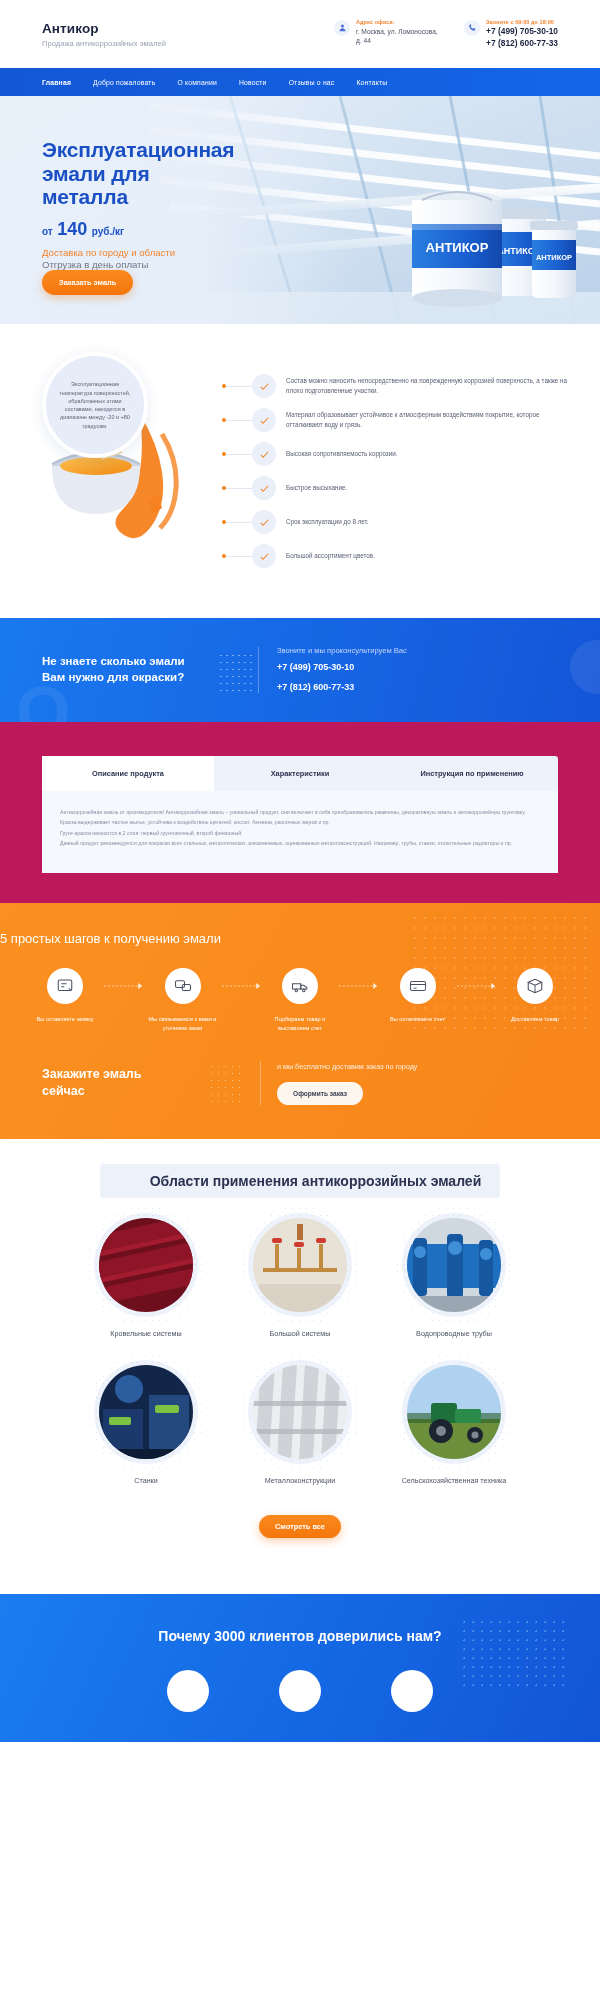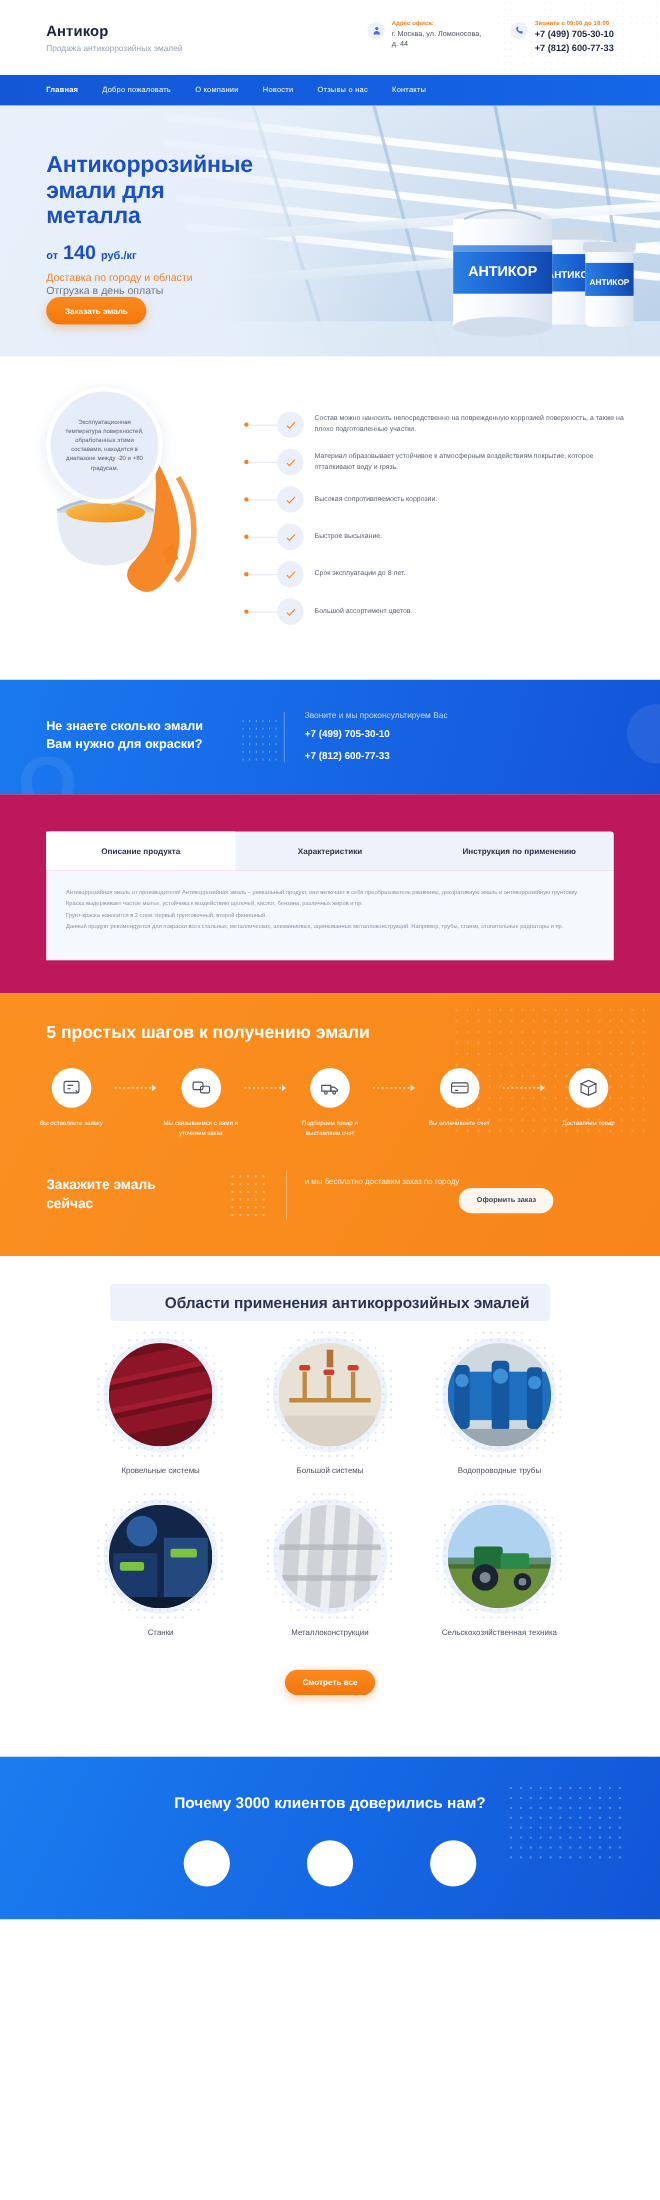--- a/index.html
+++ b/index.html
@@ -139,38 +139,38 @@
   .tab-body p { font-size: 5.2px; line-height: 2.0; color: #8a90a3; }
 
   
   .steps {
     position: relative; overflow: hidden;
     background: linear-gradient(120deg,#fb9021 0%, #f98a1c 55%, #f8851a 100%);
     padding: 28px 0 0 0;
   }
   .steps .wm { position: absolute; right: 10px; top: 10px; width: 180px; height: 120px;
     background-image: radial-gradient(rgba(255,255,255,.18) 1px, transparent 1px); background-size: 10px 10px; }
-  .steps h2 { padding-left: 42px; font-size: 16px; font-weight: 700; color: #fff; }
+  .steps h2 { font-size: 13px; font-weight: 400; color: #fff; }
   .steps-row { display: flex; align-items: flex-start; padding: 22px 26px 0 26px; }
   .step { width: 78px; display: flex; flex-direction: column; align-items: center; text-align: center; }
   .step-circle {
     width: 36px; height: 36px; border-radius: 50%; background: #fff;
     display: flex; align-items: center; justify-content: center;
   }
   .step-circle svg { width: 18px; height: 18px; stroke: #4a4f63; fill: none; stroke-width: 1.4; }
   .step-label { margin-top: 11px; font-size: 5.6px; line-height: 1.65; color: #fff; padding: 0 3px; }
   .step-arrow { flex: 1; height: 36px; display: flex; align-items: center; justify-content: center; }
   .step-arrow svg { width: 100%; height: 8px; }
 
   .order-now { display: flex; align-items: center; padding: 28px 42px 34px 42px; position: relative; }
   .on-title { font-size: 12.5px; font-weight: 800; color: #fff; line-height: 1.35; width: 150px; }
   .on-dots { width: 36px; height: 40px; margin-left: 16px;
     background-image: radial-gradient(rgba(255,255,255,.5) .8px, transparent .8px); background-size: 7px 7px; }
   .on-div { width: 1px; height: 44px; background: rgba(255,255,255,.35); margin: 0 16px; }
-  .on-right { display: flex; flex-direction: row; }
+  .on-right { display: flex; flex-direction: column; }
   .on-note { font-size: 7.2px; color: rgba(255,255,255,.85); }
   .btn-white {
     margin-top: 11px; align-self: flex-start; background: #fdf6ef; color: #3b4256;
     font-size: 6.6px; font-weight: 700; padding: 8px 16px; border-radius: 20px; border: none; cursor: pointer;
   }
 
   
   .gallery { background: #fff; padding: 34px 0 22px 0; position: relative; }
   .gal-title-wrap { text-align: center; position: relative; }
   .gal-smear { position: absolute; left: 50%; top: 50%; transform: translate(-50%,-50%);
@@ -324,21 +324,21 @@
           <rect x="0" y="30" width="90" height="44" fill="url(#canBlue)"></rect>
           <path d="M0 30 H90 V36 H0Z" fill="#ffffff" opacity=".25"></path>
           <text x="45" y="58" font-size="13" font-weight="700" fill="#fff" text-anchor="middle" font-family="Liberation Sans, sans-serif">АНТИКОР</text>
           <path d="M10 6 q35 -16 70 0" stroke="#b9c6d8" stroke-width="2" fill="none"></path>
         </g>
       </svg>
     </div>
 
     <div class="hero-content">
       <h1 class="hero-h1">
-        <span>Антикоррозийные</span><br>
+        <span>Эксплуатационная</span><br>
         <span>эмали для</span><br>
         <span>металла</span>
       </h1>
       <div class="hero-price">
         <span class="small">от</span>
         <span class="big">140</span>
         <span class="small">руб./кг</span>
       </div>
       <div class="hero-d1">Доставка по городу и области</div>
       <div class="hero-d2">Отгрузка в день оплаты</div>

